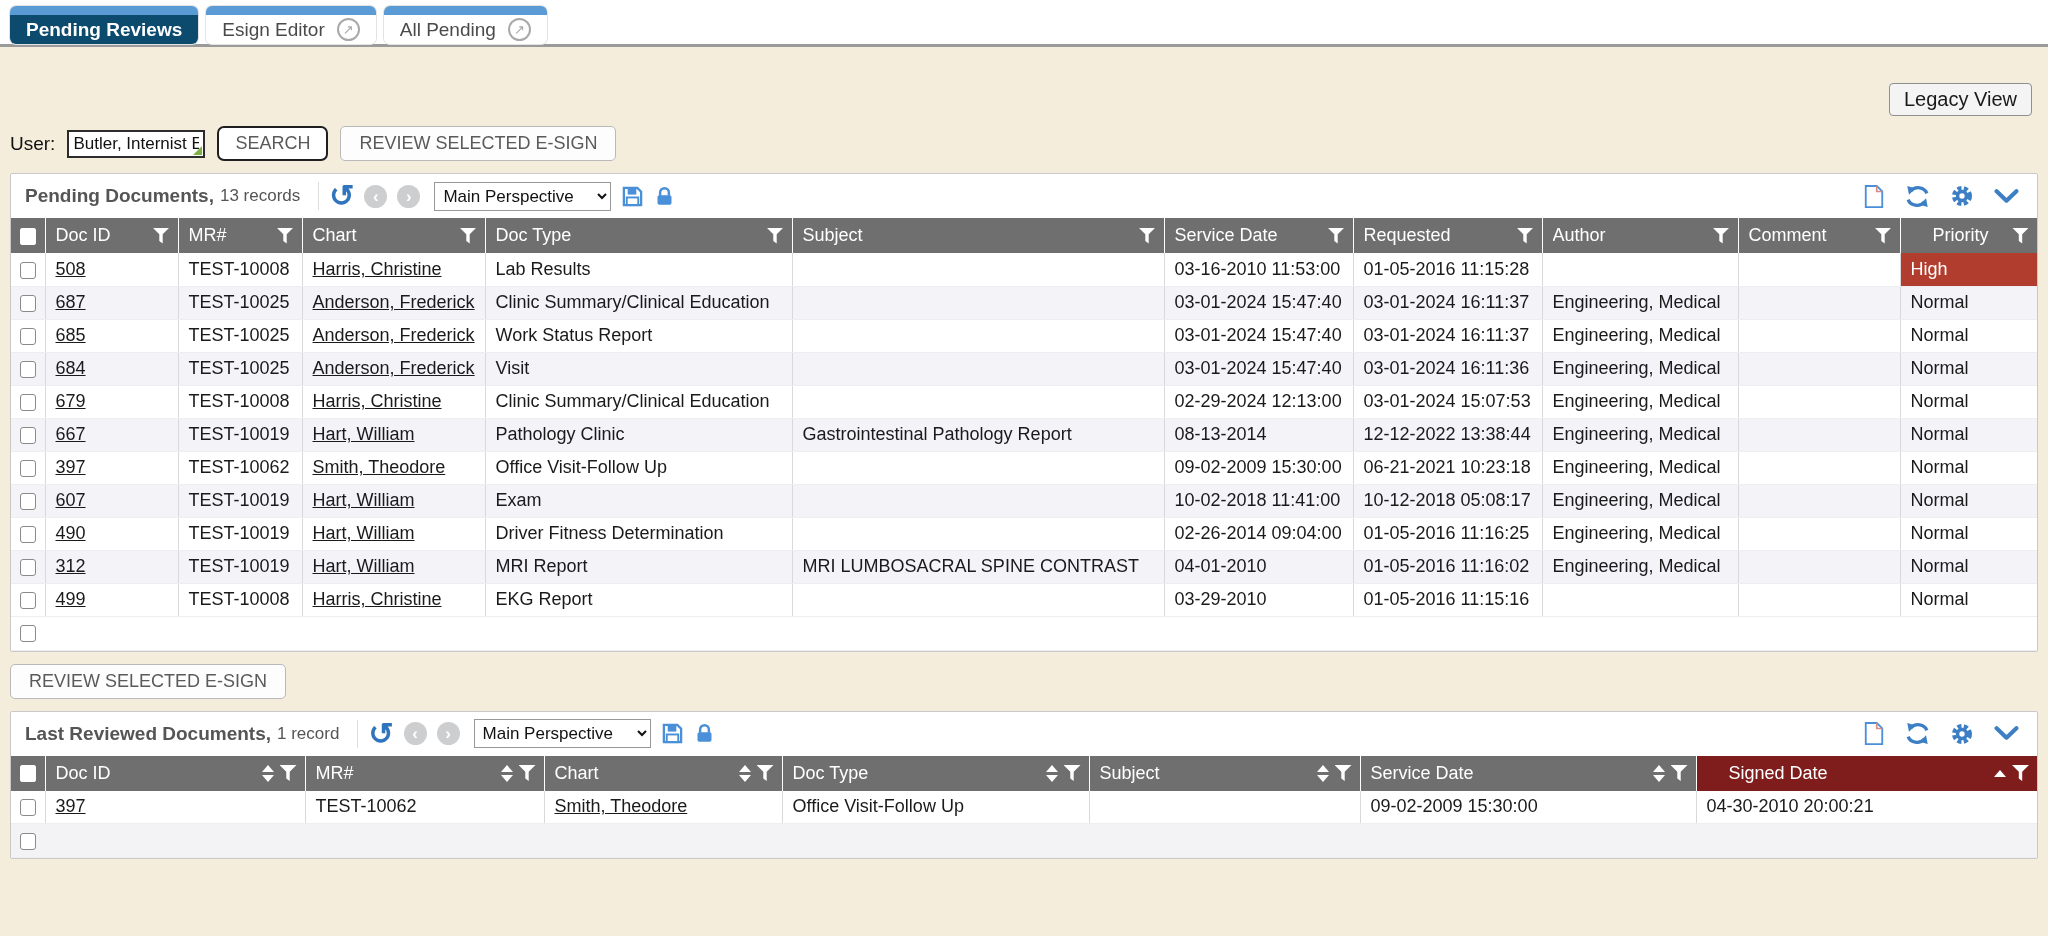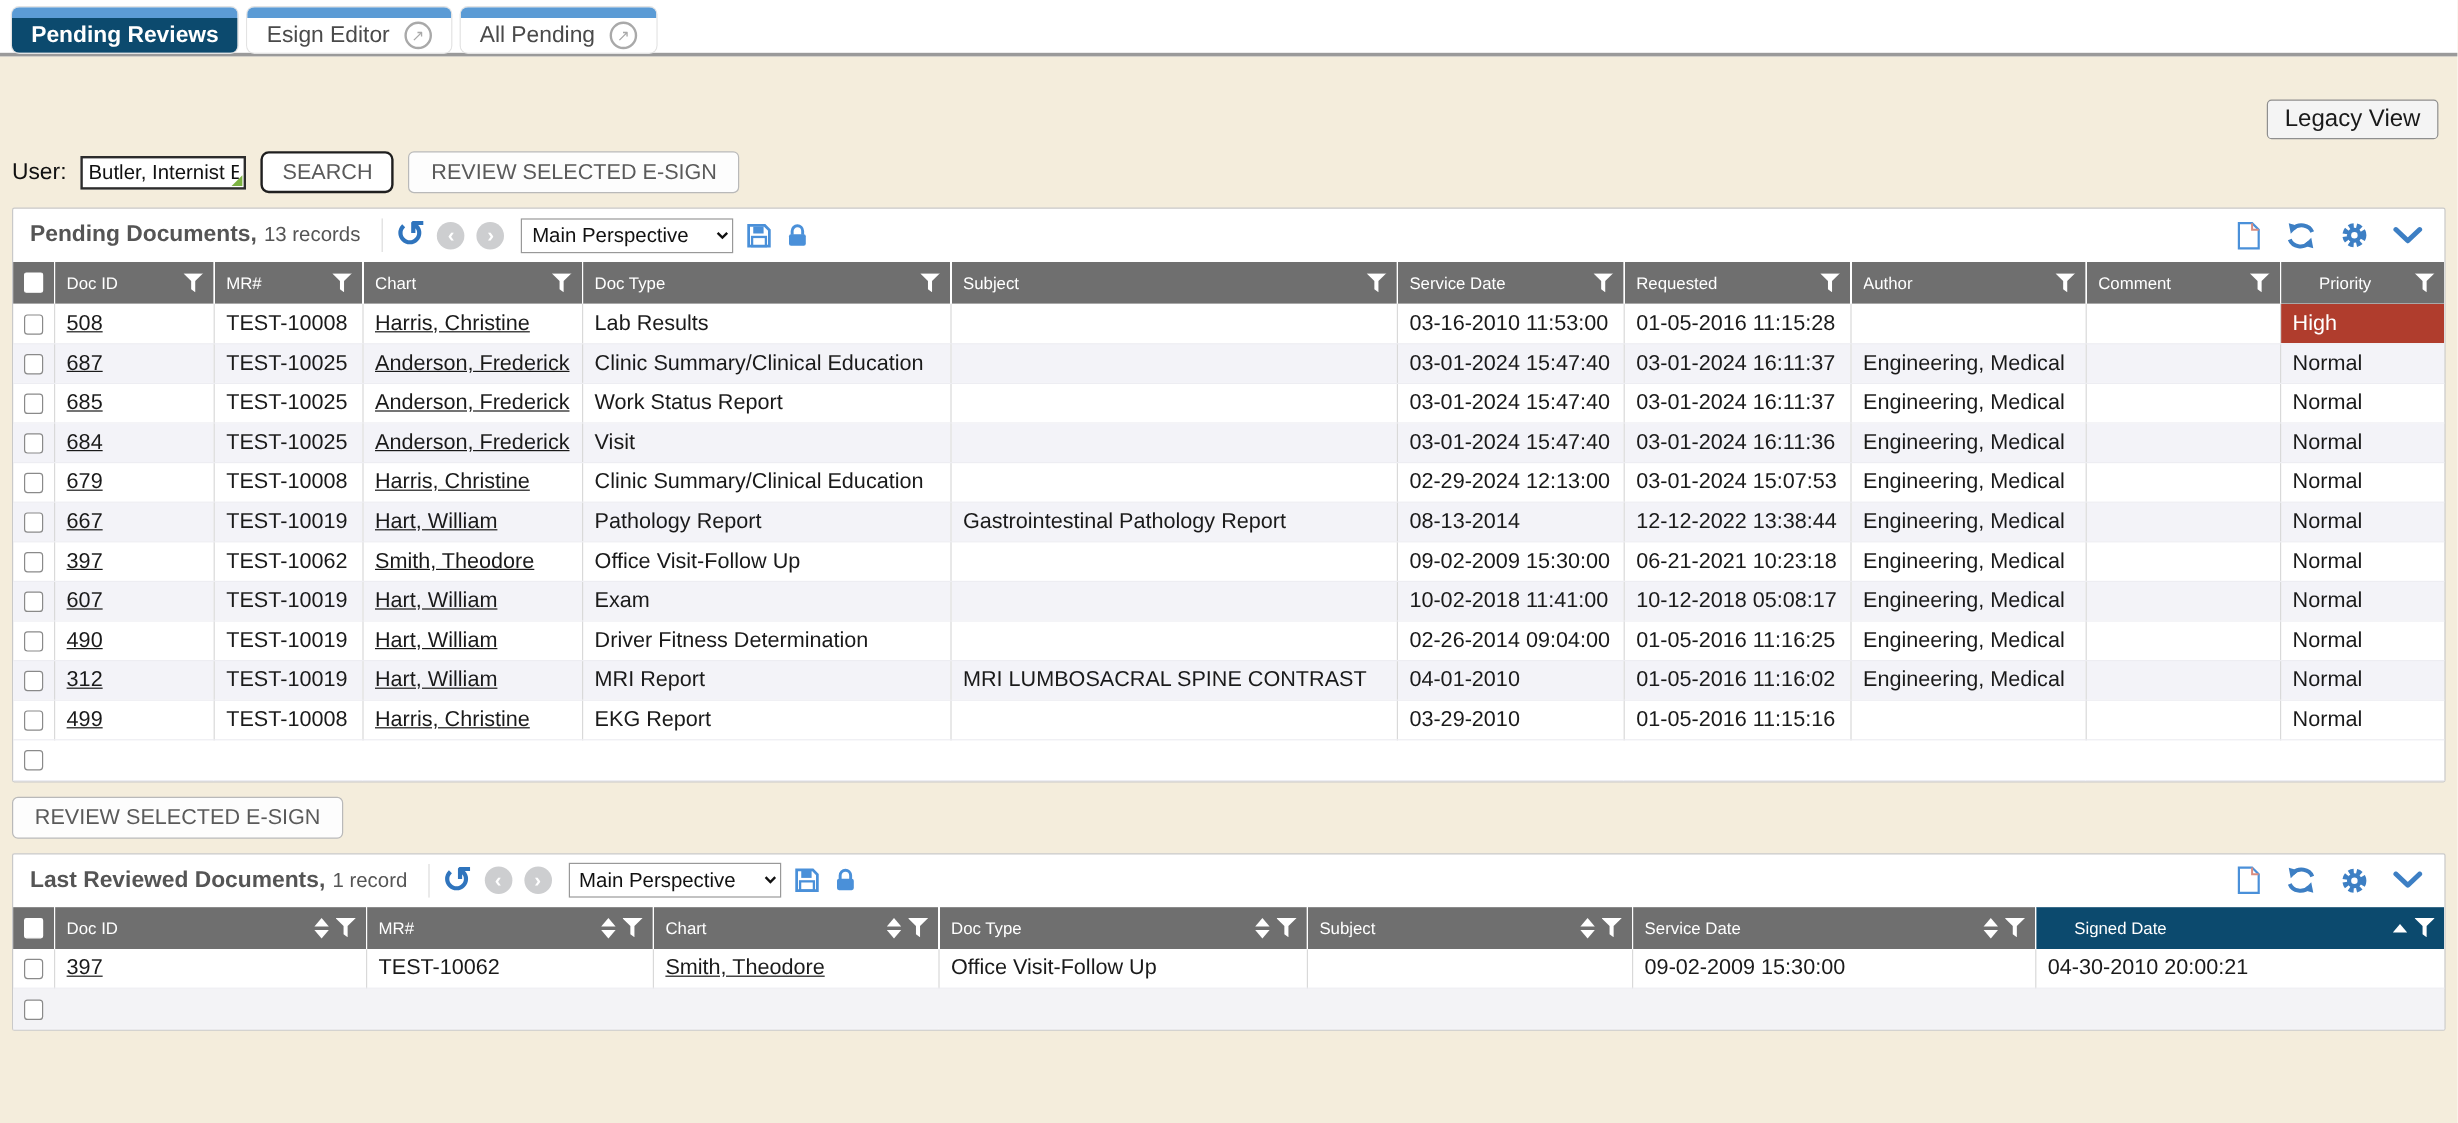--- a/index.html
+++ b/index.html
@@ -37,29 +37,29 @@
   .tb-title { font-weight:bold; font-size:19px; color:#555; white-space:nowrap; }
   .tb-records { font-size:17px; color:#555; white-space:nowrap; }
   .icon-btn { background:none; border:none; cursor:pointer; display:flex; align-items:center; justify-content:center; padding:0; }
   .undo-glyph { font-size:30px; color:#2f74bd; font-weight:bold; line-height:26px; }
   .nav-circle { width:23px; height:23px; border-radius:50%; background:#cdced0; color:#fff; font-size:17px; font-weight:bold; display:flex; align-items:center; justify-content:center; line-height:1; }
   .persp-select { height:29px; font-size:17px; font-family:inherit; border:1px solid #999; background:#fff; color:#111; padding:0 4px; margin-left:4px; width:177px; }
   .tb-right { margin-left:auto; display:flex; align-items:center; gap:20px; padding-right:4px; }
 
   
   table { border-collapse:collapse; table-layout:fixed; width:2026px; }
-  th { background:#6f6f6f; color:#fff; font-weight:400; font-size:14px; text-align:left; height:35px; padding:0 8px 0 10px; border-right:1px solid #fff; overflow:hidden; white-space:nowrap; }
+  th { background:#6f6f6f; color:#fff; font-weight:400; font-size:18px; text-align:left; height:35px; padding:0 8px 0 10px; border-right:1px solid #fff; overflow:hidden; white-space:nowrap; }
   th:last-child { border-right:none;padding-left:32px; }
   .th-inner { display:flex; align-items:center; gap:6px; }
   .th-label { flex:1; overflow:hidden; text-overflow:ellipsis; }
   .funnel { width:17px; height:16px; background:#fff; flex:none; clip-path:polygon(0 0,100% 0,60% 42%,60% 100%,40% 84%,40% 42%); cursor:pointer; }
   .sorter { display:flex; flex-direction:column; gap:3px; flex:none; cursor:pointer; }
   .sorter .up { border-left:6px solid transparent; border-right:6px solid transparent; border-bottom:7px solid #fff; width:0; height:0; }
   .sorter .down { border-left:6px solid transparent; border-right:6px solid transparent; border-top:7px solid #fff; width:0; height:0; }
-  th.sorted { background:#0c4a6e; }
+  th.sorted { background:#7f1d1d; }
   td { height:33px; padding:0 8px 0 10px; font-size:18px; border-right:1px solid #d9d9d9; border-bottom:1px solid #ededf2; overflow:hidden; white-space:nowrap; background-clip:padding-box; }
   td:last-child { border-right:none; }
   tbody.rows tr:nth-child(even) td { background-color:#f3f3f8; }
   .col-check { text-align:center; padding:0; }
   .cb { display:inline-block; width:16px; height:17px; border:1px solid #8a8a8a; border-radius:3px; background:#fff; vertical-align:middle; cursor:pointer; }
   .cb-header { border-color:#fff; background:#fff; border-radius:2px; }
   a.cell-link { color:#1a1a1a; text-decoration:underline; cursor:pointer; }
   td.priority-high { background-color:#b03d2d !important; color:#fff; }
   tr.empty-row td { height:34px; border-right:none; }
   tr.empty-row.tinted td { background:#f3f3f6; }
@@ -313,21 +313,21 @@
             <td>03-01-2024 15:07:53</td>
             <td>Engineering, Medical</td>
             <td></td>
             <td>Normal</td>
           </tr>
           <tr>
             <td class="col-check"><span class="cb"></span></td>
             <td><a class="cell-link">667</a></td>
             <td>TEST-10019</td>
             <td><a class="cell-link">Hart, William</a></td>
-            <td>Pathology Report</td>
+            <td>Pathology Clinic</td>
             <td>Gastrointestinal Pathology Report</td>
             <td>08-13-2014</td>
             <td>12-12-2022 13:38:44</td>
             <td>Engineering, Medical</td>
             <td></td>
             <td>Normal</td>
           </tr>
           <tr>
             <td class="col-check"><span class="cb"></span></td>
             <td><a class="cell-link">397</a></td>

